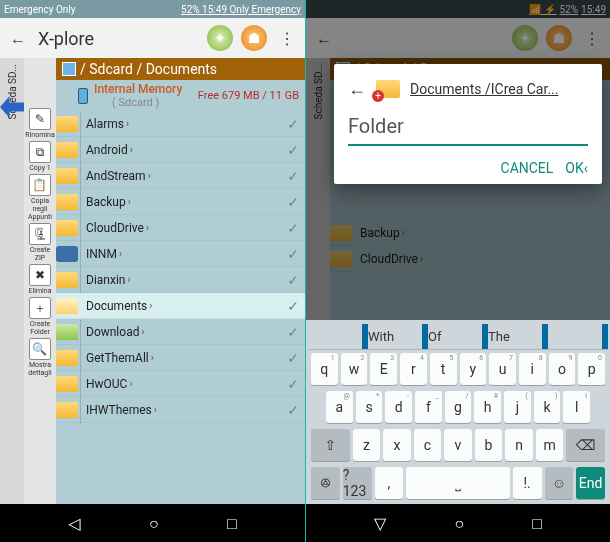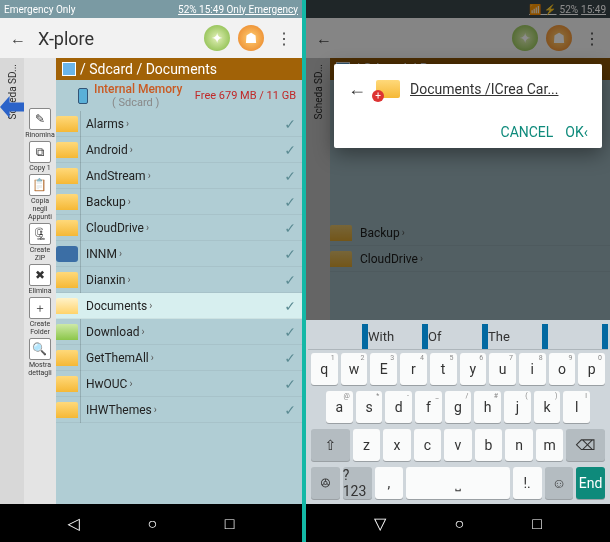--- a/index.html
+++ b/index.html
@@ -1,18 +1,18 @@
 <!DOCTYPE html>
 <html><head>
 <meta charset="utf-8">
 <style>
   * { margin: 0; padding: 0; box-sizing: border-box; font-family: Roboto, Arial, sans-serif; }
   body { width: 610px; height: 542px; display: flex; background: #e8e8e8; overflow: hidden; }
   .screen { position: relative; overflow: hidden; display: flex; flex-direction: column; }
-  .screen.left { width: 306px; border-right: 4px solid #14b8a6; }
+  .screen.left { width: 306px; border-right: 1px solid #14b8a6; }
   .screen.right { width: 304px; }
   
   .statusbar { height: 18px; background: #7a9aa3; color: #fff; font-size: 10px; display: flex; align-items: center; padding: 0 4px; justify-content: space-between; }
   .statusbar .l { white-space: nowrap; overflow: hidden; }
   .statusbar .r { display: flex; align-items: center; gap: 3px; white-space: nowrap; text-decoration: underline; }
   .screen.right .statusbar { background: #3a464a; }
   
   .appbar { height: 40px; background: #f2f2f2; display: flex; align-items: center; padding: 0 6px; gap: 8px; }
   .title { font-size: 18px; color: #333; flex: 1; }
   .iconbtn { width: 24px; height: 24px; display: flex; align-items: center; justify-content: center; color: #444; cursor: pointer; }
@@ -47,21 +47,21 @@
   .treeline { position:absolute; left:24px; top:0; bottom:0; width:1px; background:rgba(0,0,0,0.15); }
   
   .dim { position:absolute; inset:0; background:rgba(0,0,0,0.45); z-index:1; }
   .dialog { position:absolute; left:28px; right:8px; top:64px; background:#fff; border-radius:2px; box-shadow:0 6px 20px rgba(0,0,0,0.4); z-index:2; padding:14px 14px 8px; }
   .dlg-head { display:flex; align-items:center; gap:10px; margin-bottom:10px; }
   .dlg-head .back { color:#333; font-size:18px; cursor:pointer; }
   .newfolder { width:24px; height:18px; background:linear-gradient(#ffd97a,#f5b836); border-radius:2px; position:relative; }
   .newfolder::after { content:"+"; position:absolute; left:-4px; bottom:-4px; width:12px; height:12px; background:#d33; color:#fff; border-radius:50%; font-size:10px; line-height:12px; text-align:center; }
   .dlg-path { font-size:14px; color:#333; white-space:nowrap; overflow:hidden; text-overflow:ellipsis; flex:1; text-decoration:underline; }
   .dlg-input { width:100%; border:none; border-bottom:2px solid #0e8a7b; font-size:20px; padding:4px 0 6px; color:#555; outline:none; }
-  .dlg-actions { display:flex; justify-content:flex-end; gap:12px; margin-top:24px; font-size:14px; color:#0e8a7b; }
+  .dlg-actions { display:flex; justify-content:flex-end; gap:12px; margin-top:14px; font-size:14px; color:#0e8a7b; }
   .dlg-actions span { cursor:pointer; }
   
   .right .content { filter:brightness(0.85); }
   
   .keyboard { position:absolute; left:0; right:0; bottom:38px; background:#cfd6db; z-index:3; padding:4px 2px 2px; }
   .suggest { display:flex; height:26px; background:#cfd6db; border-bottom:1px solid #aeb6bb; }
   .suggest div { flex:1; text-align:left; line-height:26px; font-size:13px; color:#333; border-right:6px solid #0369a1; }
   .krow { display:flex; gap:3px; padding:3px 3px; }
   .key { flex:1; height:32px; background:#fafbfb; border-radius:3px; box-shadow:0 1px 0 #9aa0a4; display:flex; align-items:center; justify-content:center; font-size:14px; color:#333; position:relative; cursor:pointer; }
   .key .hint { position:absolute; top:1px; right:3px; font-size:7px; color:#888; }
@@ -236,20 +236,21 @@
         </div>
     </div>
   </div>
   <div class="dim"></div>
   <div class="dialog">
     <div class="dlg-head">
       <span class="back">←</span>
       <div class="newfolder"></div>
       <span class="dlg-path">Documents /ICrea Car...</span>
     </div>
+    <input class="dlg-input" value="Folder" style="">
     <div class="dlg-actions">
       <span>CANCEL</span>
       <span><span>OK</span>‹</span>
     </div>
   </div>
   <div class="keyboard">
     <div class="suggest" id="sugg">
         <div></div>
         <div>With</div>
         <div>Of</div>

